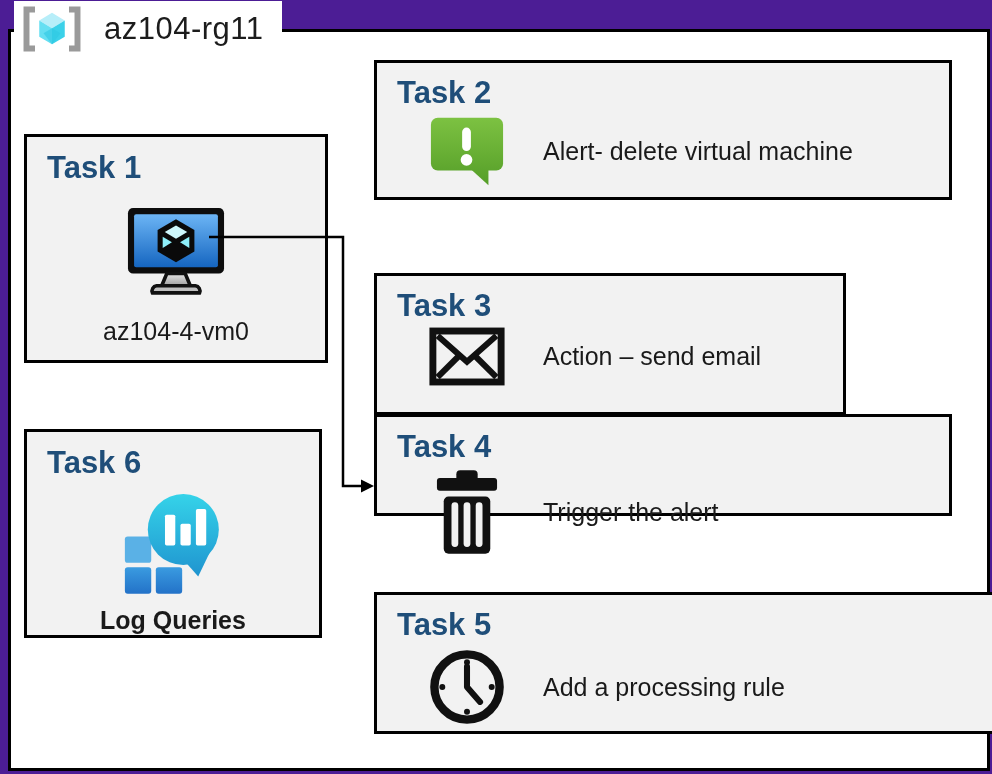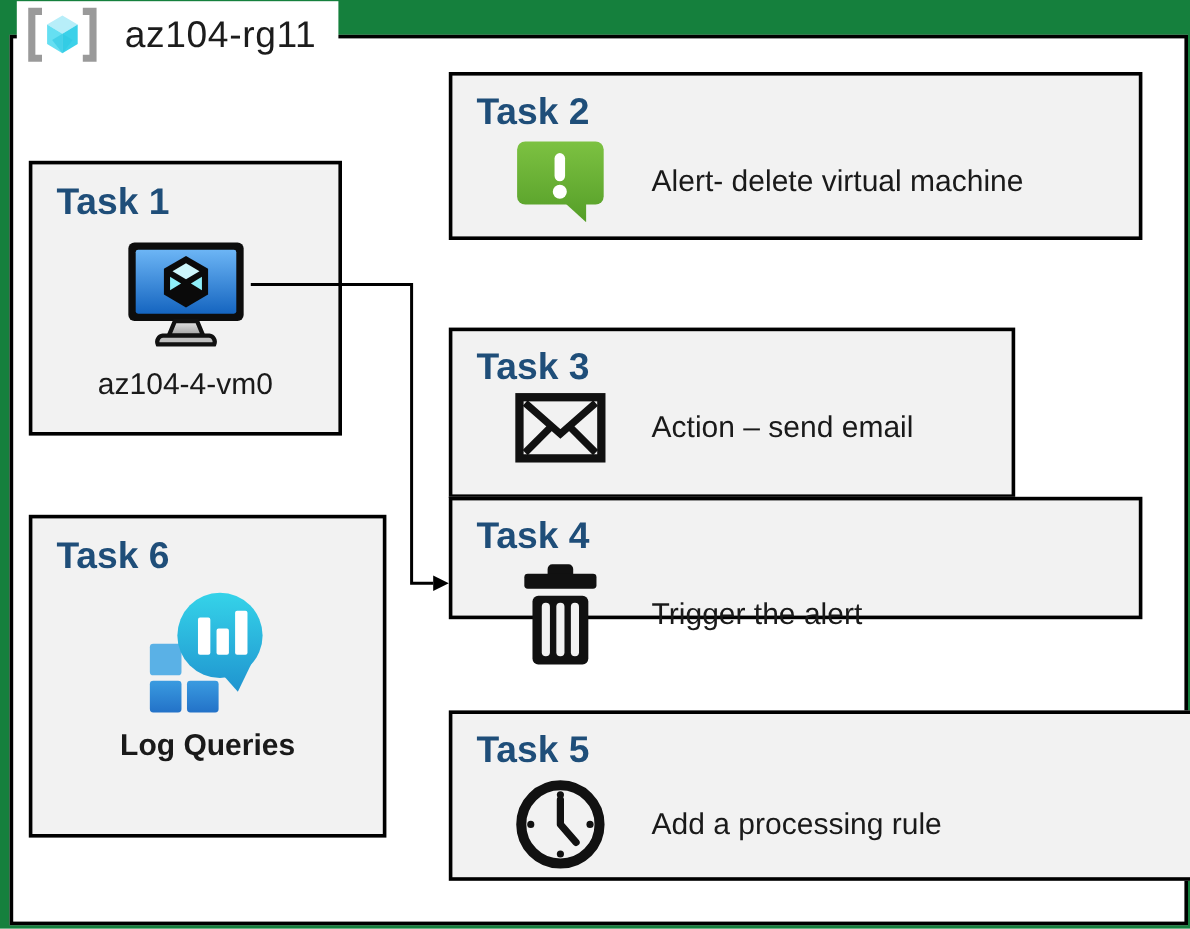--- a/index.html
+++ b/index.html
@@ -2,21 +2,21 @@
 <html><head>
 <meta charset="utf-8">
 <style>
   * { box-sizing: border-box; margin: 0; padding: 0; }
   html, body { background: #ffffff; }
   body { font-family: "Liberation Sans", sans-serif; }
   .canvas {
     position: relative;
     width: 992px;
     height: 774px;
-    background: #15803d;
+    background: #4c1d95;
     overflow: hidden;
   }
   
   .rg-frame {
     position: absolute;
     left: 8px; top: 29px;
     width: 982px; height: 742px;
     border: 3px solid #000000;
     background: #ffffff;
   }
@@ -52,22 +52,22 @@
   }
   .task-label {
     font-size: 25px;
     color: #1a1a1a;
     white-space: nowrap;
   }
   
   .task-vert { padding: 14px 20px; display: flex; flex-direction: column; }
   .task-vert .icon-wrap { margin: 8px auto 0; }
   .task-vert .task-label { text-align: center; margin-top: 10px; }
-  #task1 { left: 24px; top: 134px; width: 261px; height: 229px; }
-  #task6 { left: 24px; top: 429px; width: 298px; height: 269px; }
+  #task1 { left: 24px; top: 134px; width: 304px; height: 229px; justify-content: space-between; }
+  #task6 { left: 24px; top: 429px; width: 298px; height: 209px; }
   #task1 .icon-wrap { margin-top: 14px; }
   #task6 .icon-wrap { margin-top: 6px; }
   #task6 .task-label { margin-top: 6px; font-weight: bold; }
   
   .task-horiz { padding: 13px 20px; }
   .task-horiz .row {
     display: flex;
     align-items: center;
     margin-left: 22px;
     margin-top: 4px;

